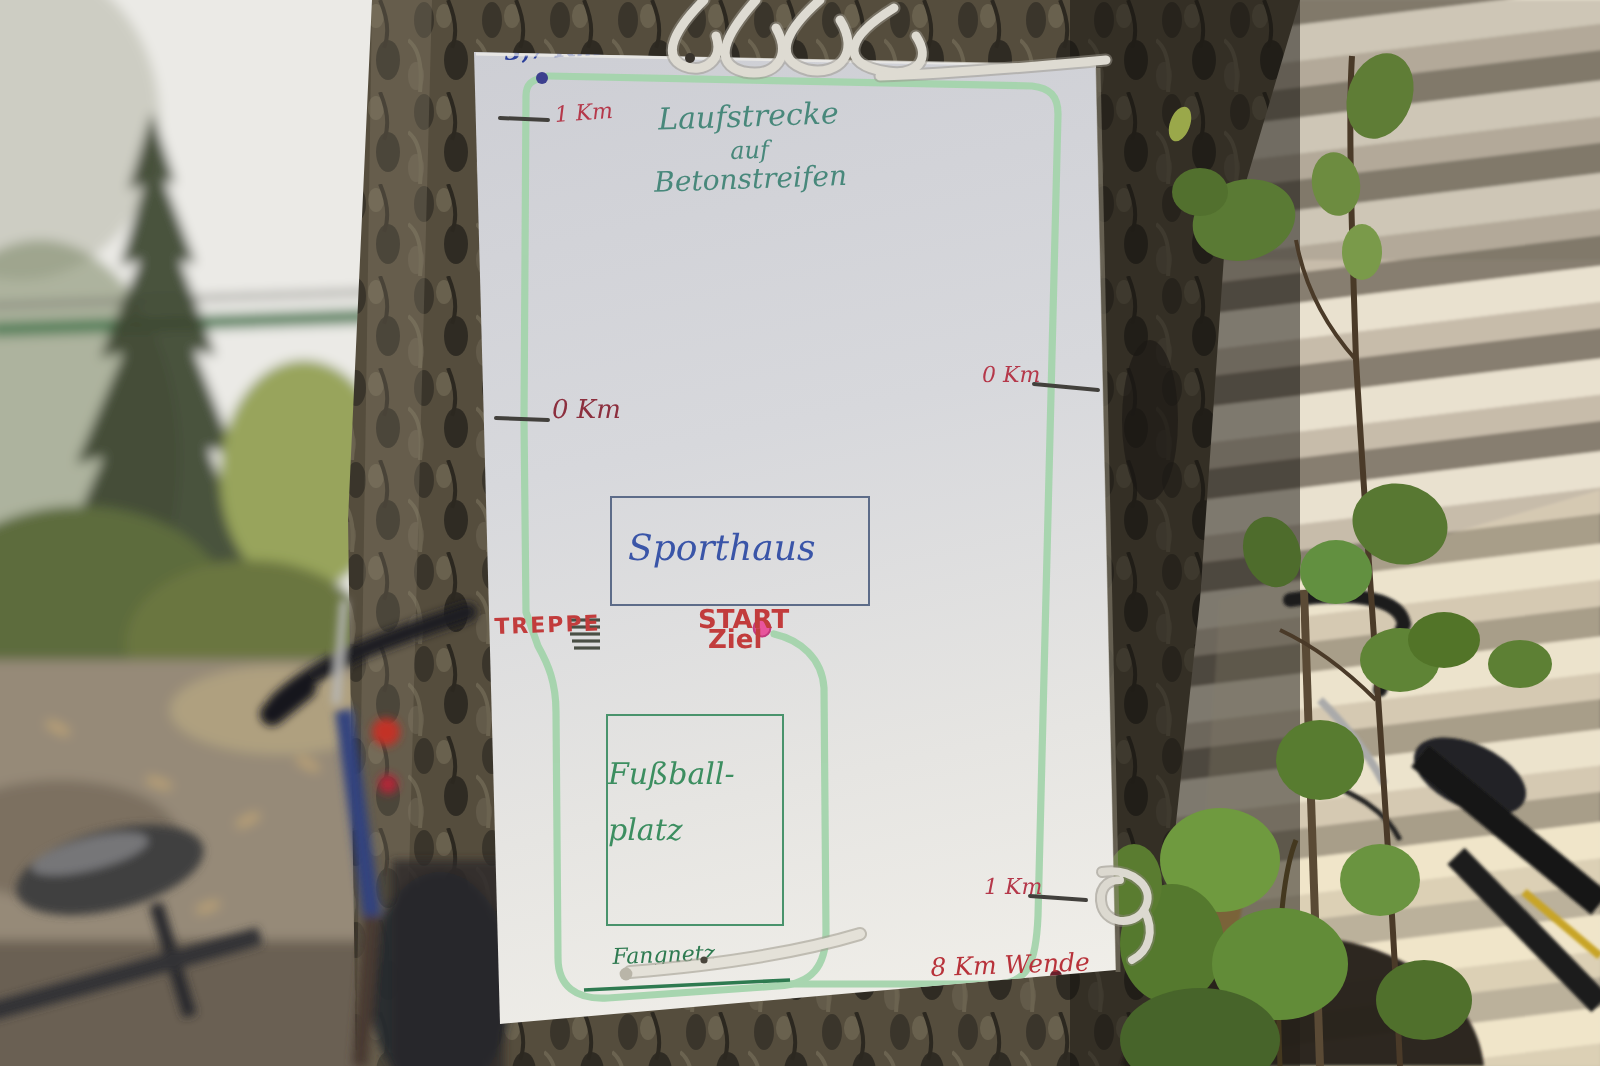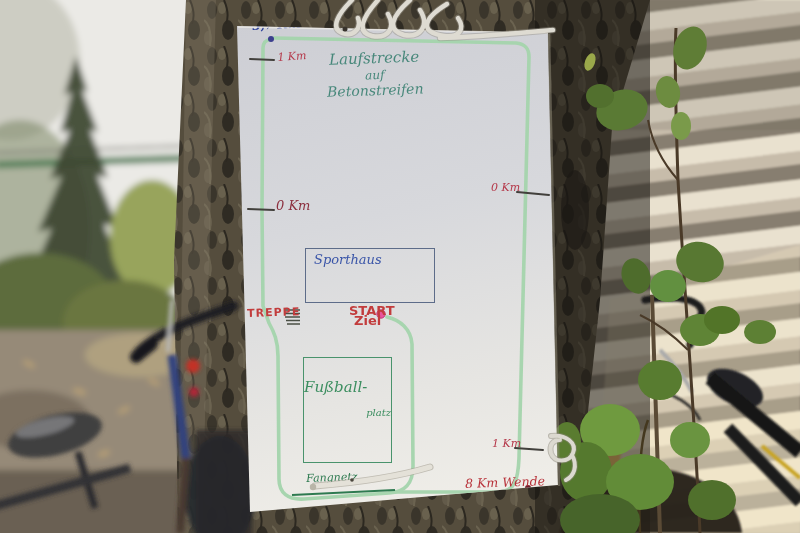--- a/index.html
+++ b/index.html
@@ -227,30 +227,30 @@
     <div class="t" style="left:92px;top:33px;width:104px;text-align:center;color:#48887b;transform:rotate(-2deg)">
       <div class="hand" style="font-size:15px">Laufstrecke</div>
       <div class="hand" style="font-size:12px;margin-top:3px">auf</div>
       <div class="hand" style="font-size:14px;margin-top:2px">Betonstreifen</div>
     </div>
 
     <span class="t hand" style="left:46px;top:179px;font-size:13px;color:#8c2f3e">0 Km</span>
     <span class="t hand" style="left:261px;top:162px;font-size:11px;color:#b5384a">0 Km</span>
 
     <div class="box sport-box">
-      <span class="t hand" style="left:8px;top:4px;font-size:13px;color:#3a55a8">Sporthaus</span>
+      <span class="t hand" style="left:8px;top:17px;font-size:18px;color:#3a55a8">Sporthaus</span>
     </div>
 
     <span class="t caps" style="left:17px;top:288px;font-size:11px;color:#c23c3c;letter-spacing:1px;transform:rotate(-2deg)">TREPPE</span>
     <span class="t caps" style="left:119px;top:284px;font-size:13px;color:#c23c3c">START</span>
     <span class="t caps" style="left:124px;top:294px;font-size:13px;color:#c23c3c">Ziel</span>
 
     <div class="box fuss-box">
       <div class="t hand" style="left:0;right:0;top:22px;text-align:left;font-size:15px;color:#3c8e60;position:absolute">Fußball-</div>
-      <div class="t hand" style="left:0;right:0;top:50px;text-align:right;font-size:10px;color:#3c8e60;position:absolute">platz</div>
+      <div class="t hand" style="left:0;right:0;top:50px;text-align:left;font-size:15px;color:#3c8e60;position:absolute">platz</div>
     </div>
 
     <span class="t hand" style="left:76px;top:453px;font-size:11px;color:#2e7a50;transform:rotate(-2deg)">Fangnetz</span>
     <span class="t hand" style="left:262px;top:418px;font-size:11px;color:#b5384a">1 Km</span>
     <span class="t hand" style="left:235px;top:458px;font-size:12.5px;color:#b8323a;transform:rotate(-2deg)">8 Km Wende</span>
   </div>
 
   <svg class="layer" width="800" height="533" viewBox="0 0 800 533" style="z-index:5;pointer-events:none">
     <path d="M549,34 L559,486" stroke="#8d8776" stroke-width="2.5" opacity="0.55"></path>
     <path d="M238,27 L548,33" stroke="#f2f0ea" stroke-width="1.5" opacity="0.7"></path>

